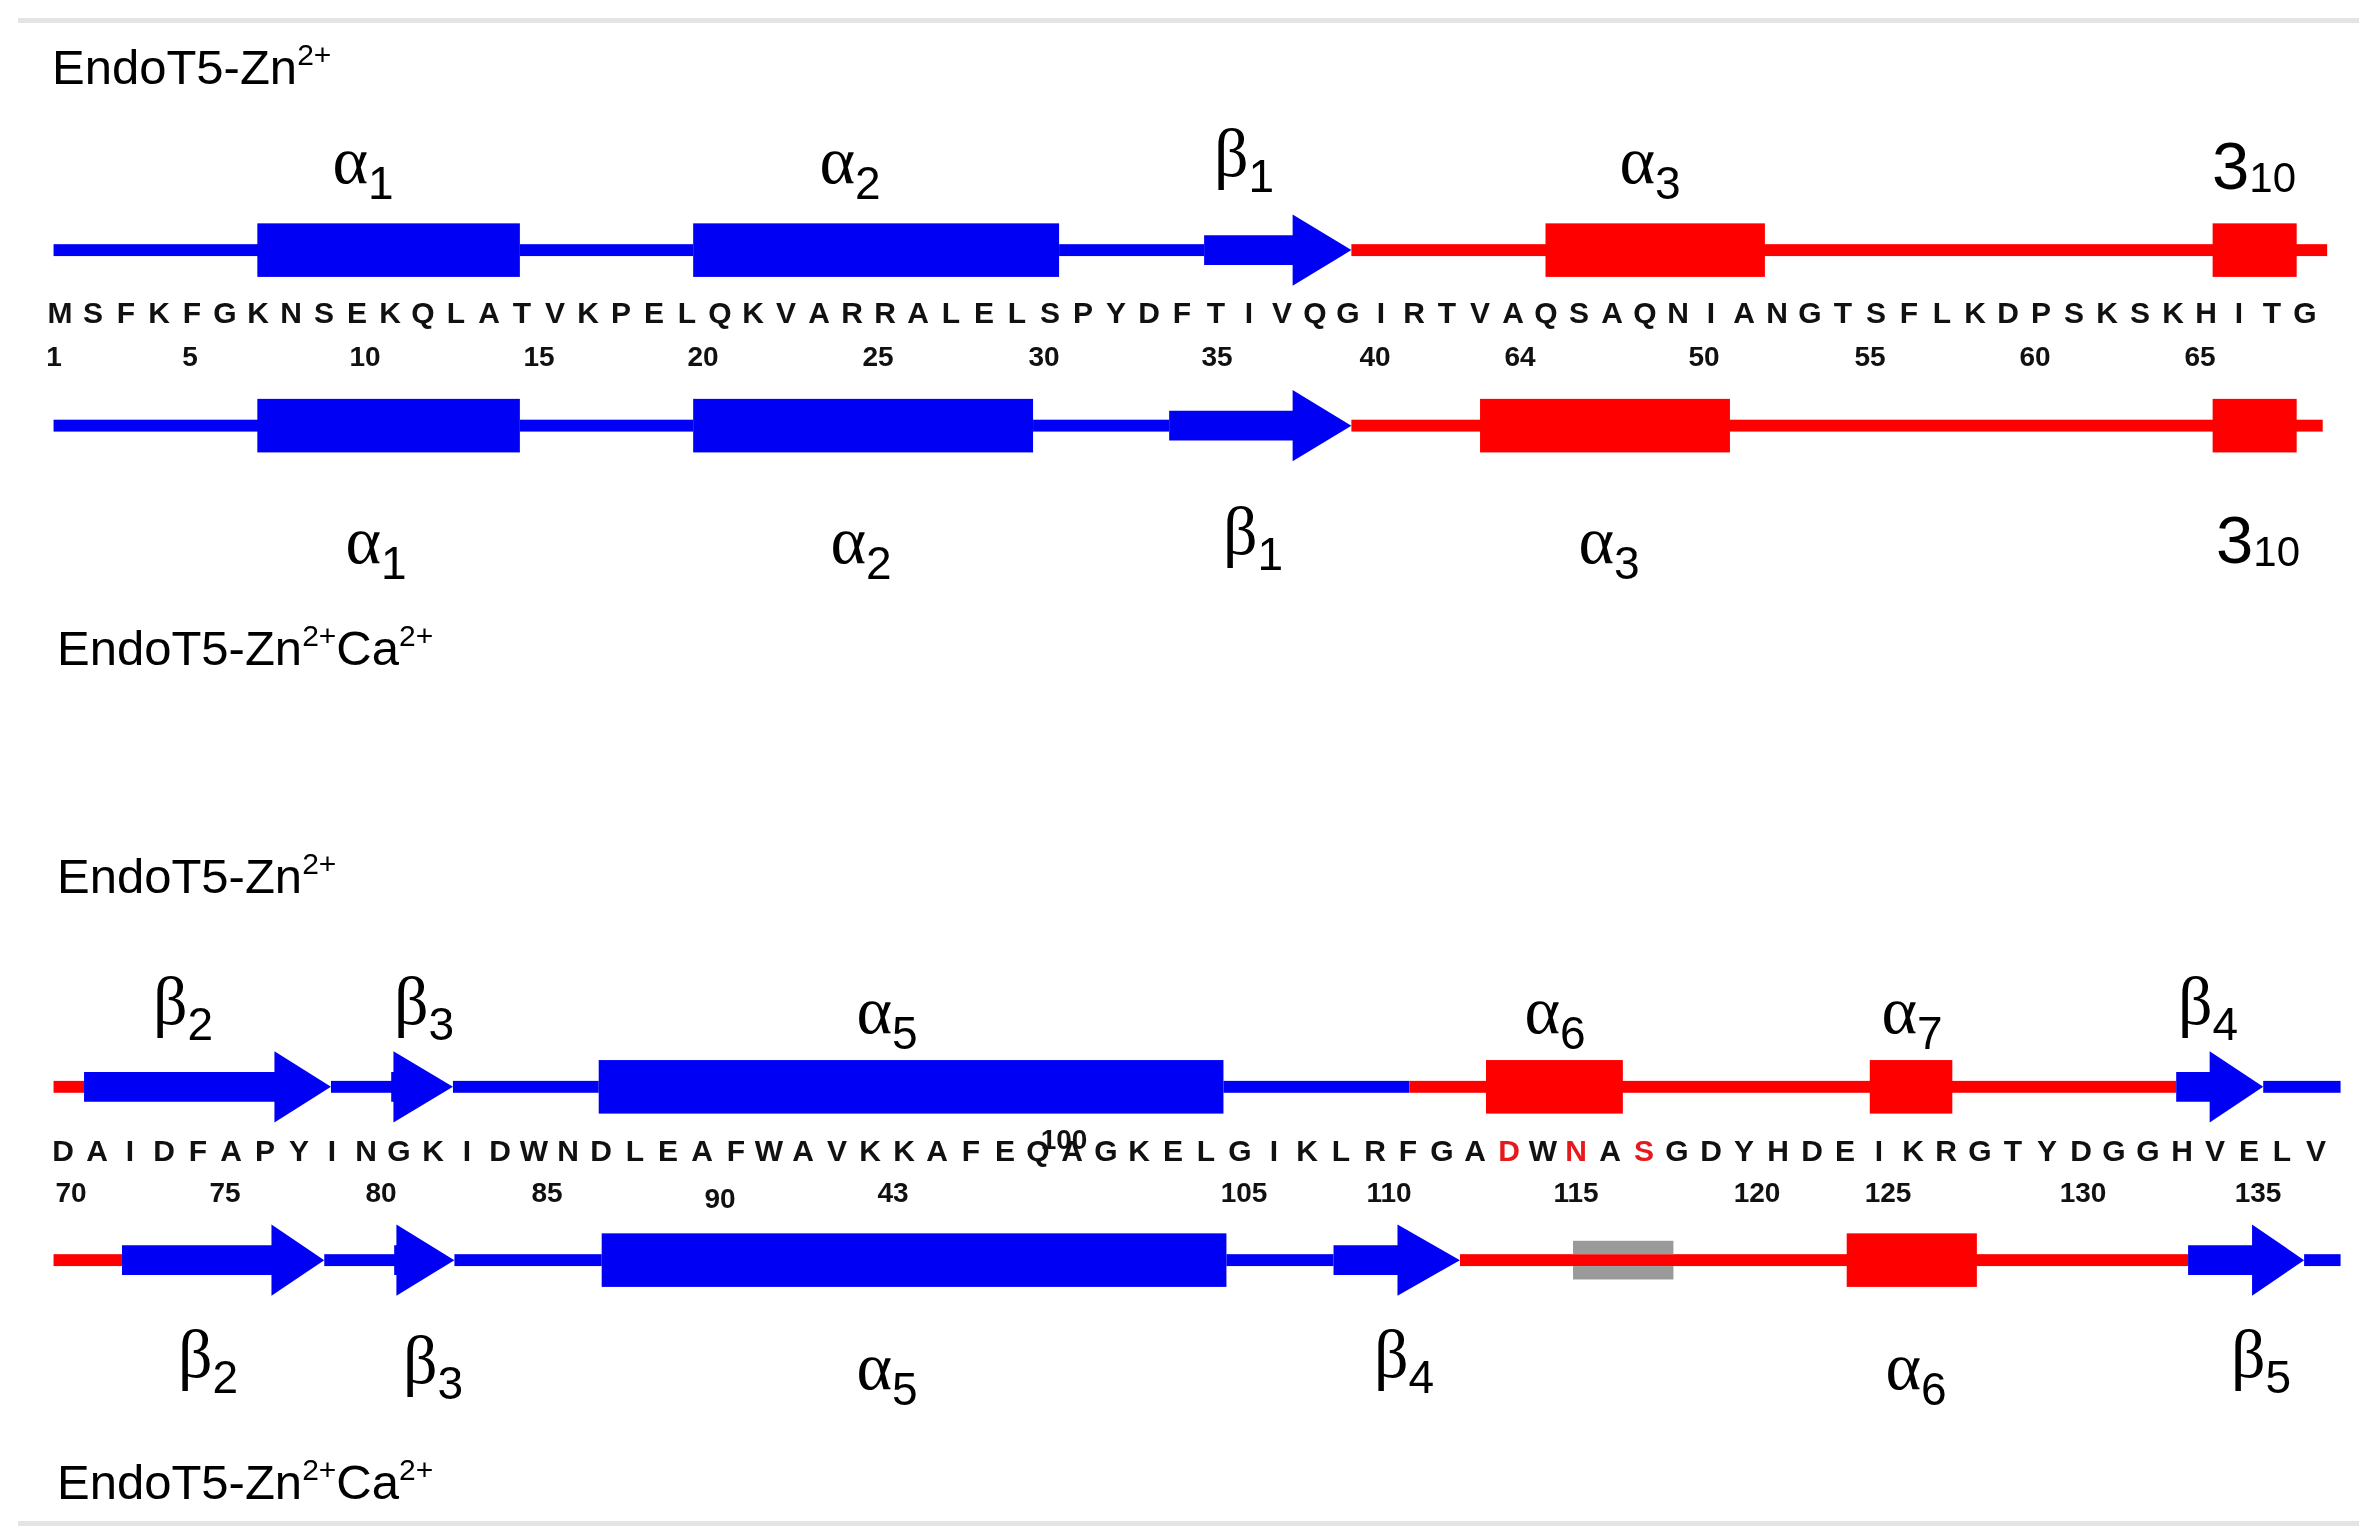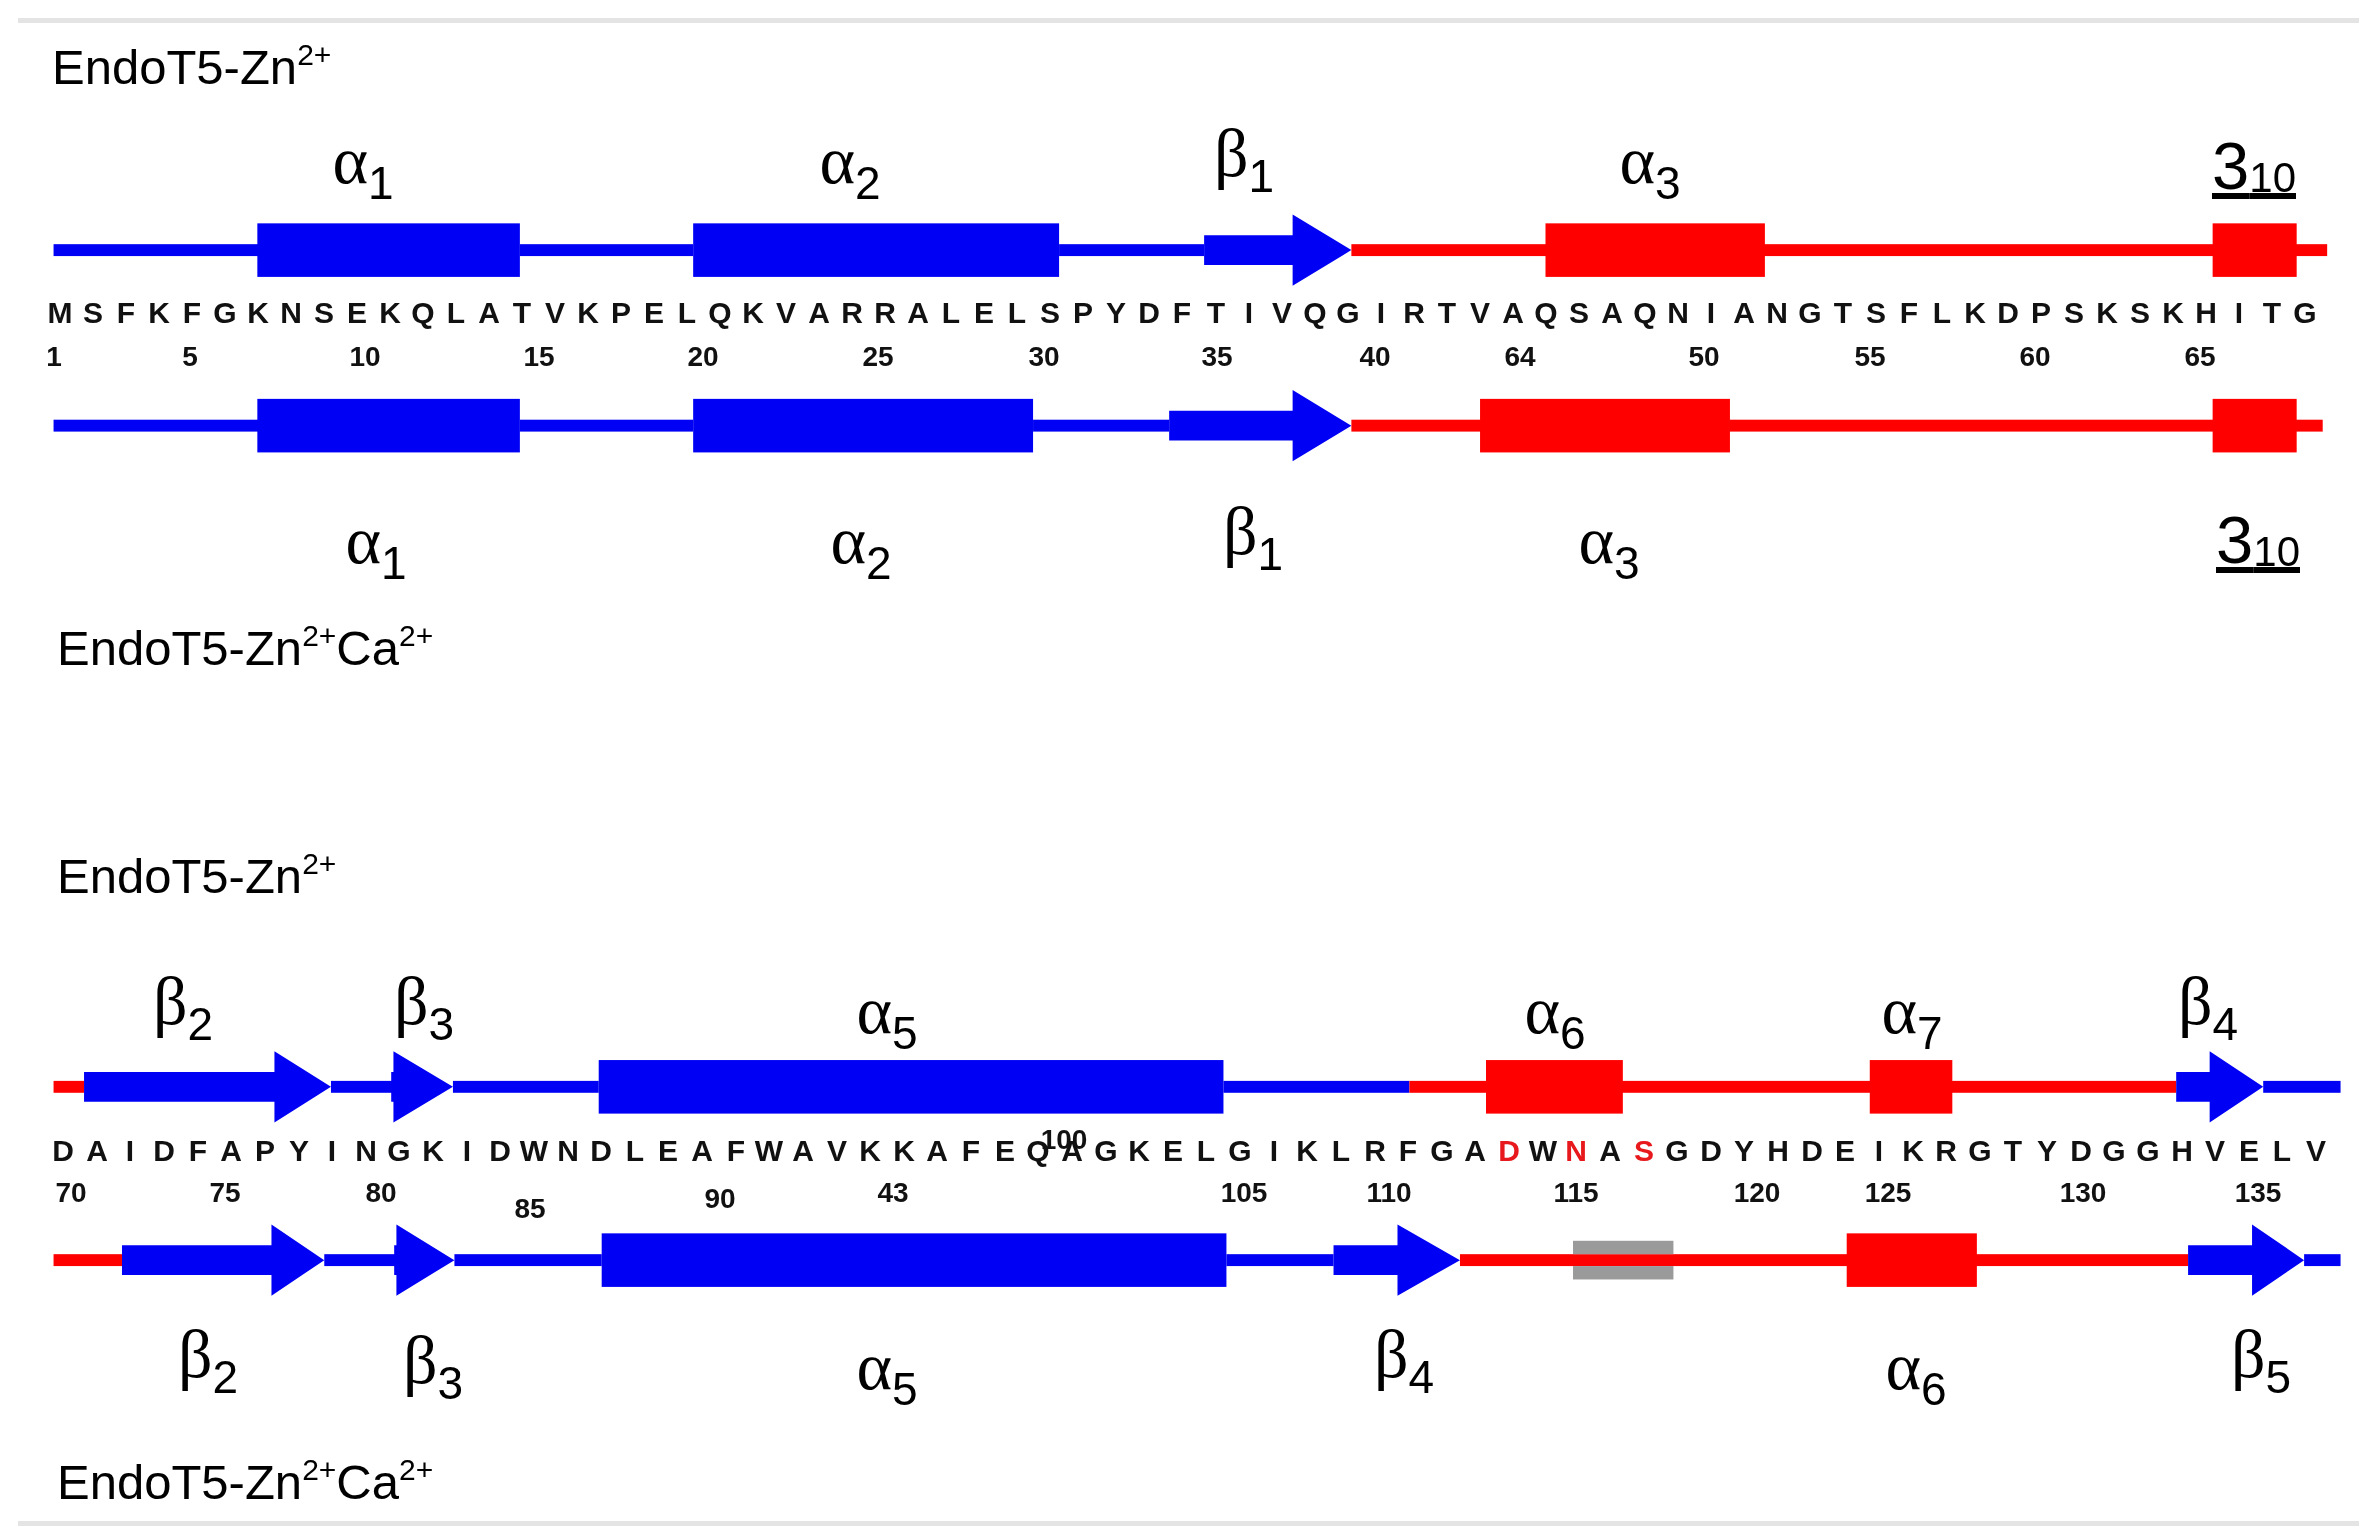--- a/index.html
+++ b/index.html
@@ -8,21 +8,21 @@
   #figure { position: absolute; left: 0; top: 0; width: 2377px; height: 1540px; }
   .sep { position: absolute; left: 18px; right: 18px; height: 5.2px; background: #e4e4e4; }
   .sep.top { top: 18px; }
   .sep.bottom { top: 1521px; }
   .state-label { position: absolute; font-size: 49px; color: #000; white-space: nowrap;
                  font-family: "Liberation Sans", sans-serif; }
   .state-label sup { font-size: 30px; vertical-align: 19.3px; line-height: 0; }
   .ss-label { position: absolute; transform: translateX(-50%); white-space: nowrap;
               font-family: "Liberation Serif", serif; font-size: 68px; color: #000; line-height: 1; }
   .ss-label sub { font-family: "Liberation Sans", sans-serif; font-size: 46px; vertical-align: -16.4px; line-height: 0; }
-  .ss-label.three10 { font-family: "Liberation Sans", sans-serif; font-size: 67px; text-decoration: underline; }
+  .ss-label.three10 { font-family: "Liberation Sans", sans-serif; font-size: 67px; }
   .ss-label.three10 sub { font-size: 42px; vertical-align: -3px; }
   .res { position: absolute; transform: translateX(-50%); font-weight: bold; font-size: 30px;
          color: #111; font-family: "Liberation Sans", sans-serif; }
   .res.hl { color: #e8191c; }
   .num { position: absolute; transform: translateX(-50%); font-weight: bold; font-size: 28px;
          color: #111; font-family: "Liberation Sans", sans-serif; }
 </style>
 </head>
 <body>
 
@@ -249,21 +249,21 @@
       <div class="res" style="left: 2114px; top: 1134px;">G</div>
       <div class="res" style="left: 2148px; top: 1134px;">G</div>
       <div class="res" style="left: 2182px; top: 1134px;">H</div>
       <div class="res" style="left: 2215px; top: 1134px;">V</div>
       <div class="res" style="left: 2249px; top: 1134px;">E</div>
       <div class="res" style="left: 2282px; top: 1134px;">L</div>
       <div class="res" style="left: 2316px; top: 1134px;">V</div>
       <div class="num" style="left: 71px; top: 1177px;">70</div>
       <div class="num" style="left: 225px; top: 1177px;">75</div>
       <div class="num" style="left: 381px; top: 1177px;">80</div>
-      <div class="num" style="left: 530px; top: 1177px; margin-top: 16px;">85</div>
+      <div class="num" style="left: 547px; top: 1177px;">85</div>
       <div class="num" style="left: 720px; top: 1177px; margin-top: 6px;">90</div>
       <div class="num" style="left: 893px; top: 1177px;">43</div>
       <div class="num" style="left: 1064px; top: 1124px;">100</div>
       <div class="num" style="left: 1244px; top: 1177px;">105</div>
       <div class="num" style="left: 1389px; top: 1177px;">110</div>
       <div class="num" style="left: 1576px; top: 1177px;">115</div>
       <div class="num" style="left: 1757px; top: 1177px;">120</div>
       <div class="num" style="left: 1888px; top: 1177px;">125</div>
       <div class="num" style="left: 2083px; top: 1177px;">130</div>
       <div class="num" style="left: 2258px; top: 1177px;">135</div>

